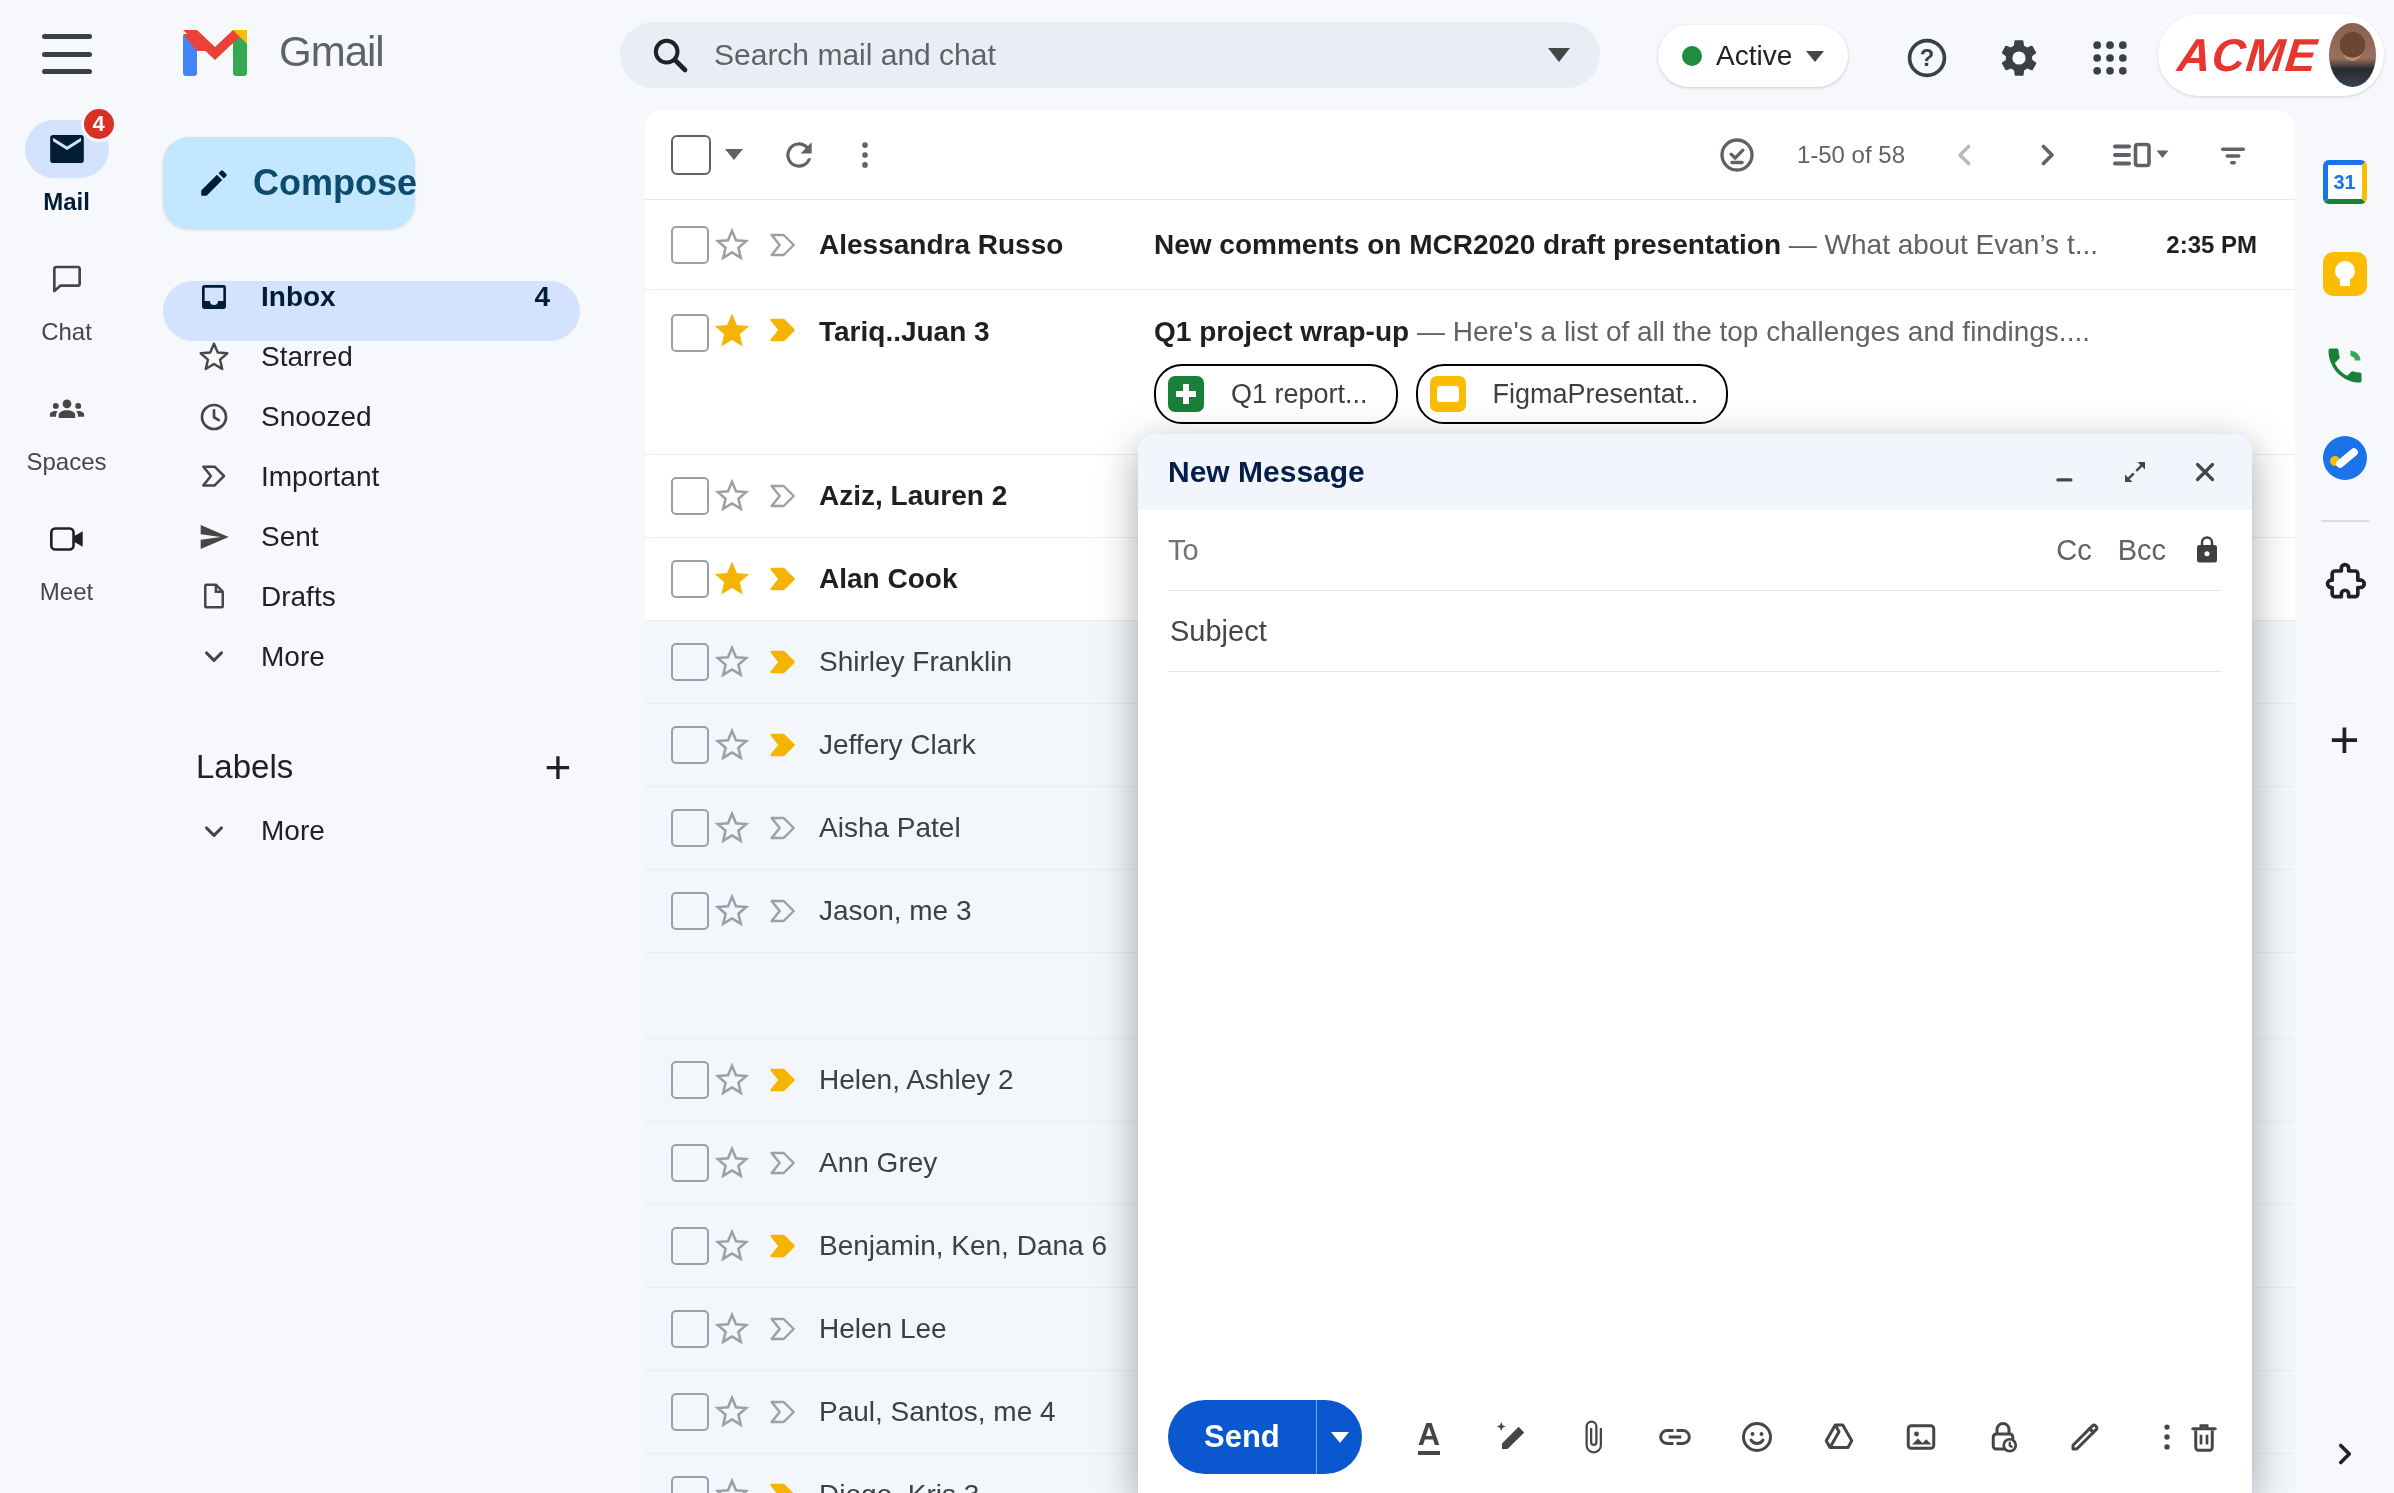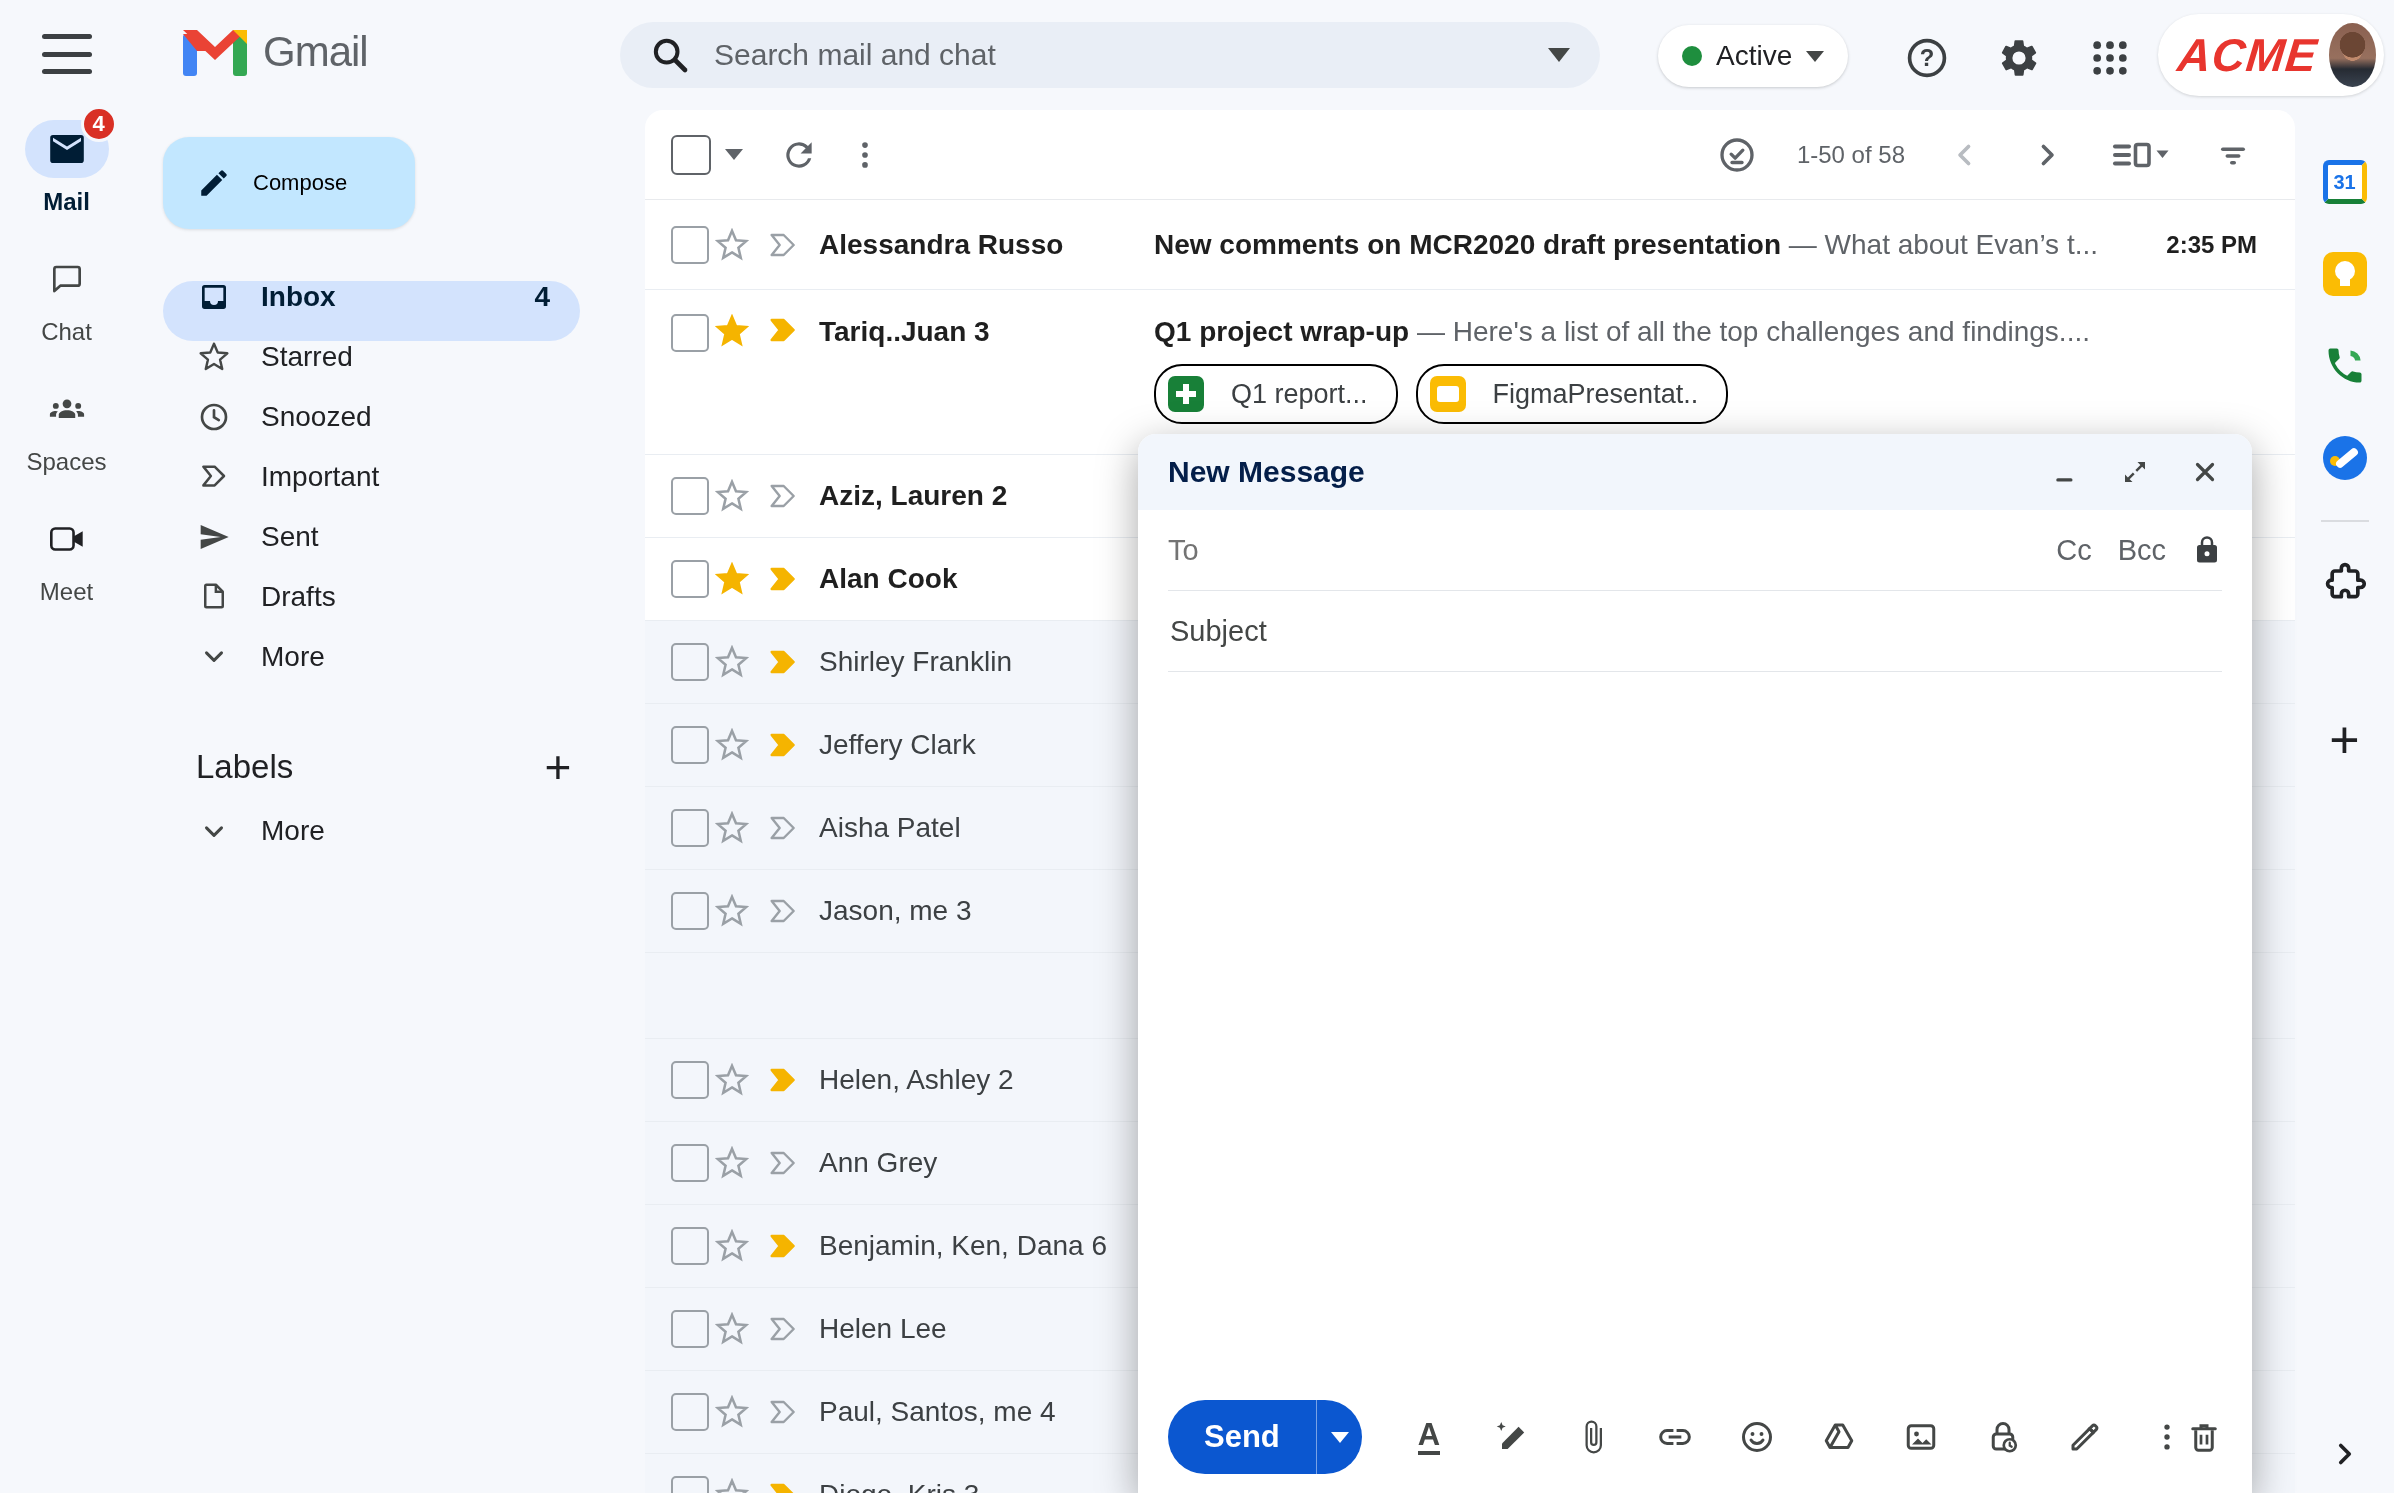--- a/index.html
+++ b/index.html
@@ -4,21 +4,21 @@
 <style>
   html,body{margin:0;padding:0;background:#f6f8fc;}
   .app{position:relative;width:2394px;height:1493px;overflow:hidden;
        font-family:"Liberation Sans",sans-serif;color:#202124;background:#f6f8fc;}
   svg{display:block}
 
   
   .topbar{position:absolute;left:0;top:0;width:2394px;height:110px;display:flex;align-items:center;}
   .hamburger{position:absolute;left:42px;top:34px;width:50px;height:40px;display:flex;flex-direction:column;justify-content:space-between;cursor:pointer}
   .hamburger span{height:5px;background:#3c4043;border-radius:3px}
-  .gmail-logo{position:absolute;left:183px;top:28px;display:flex;align-items:center;gap:16px}
+  .gmail-logo{position:absolute;left:183px;top:28px;display:flex;align-items:center;gap:32px}
   .gmail-text{font-size:42px;color:#5f6368;letter-spacing:-1px}
   .search{position:absolute;left:620px;top:22px;width:980px;height:66px;border-radius:33px;background:#e9eef6;display:flex;align-items:center;padding:0 30px;box-sizing:border-box}
   .search input{flex:1;border:none;outline:none;background:transparent;font-size:30px;color:#0c4a6e;font-family:inherit;margin-left:22px}
   .search input::placeholder{color:#5f6368}
   .caret-down{width:0;height:0;border-left:11px solid transparent;border-right:11px solid transparent;border-top:14px solid #444746}
   .status-pill{position:absolute;left:1658px;top:25px;height:62px;border-radius:31px;background:#fff;box-shadow:0 1px 3px rgba(60,64,67,.25);display:flex;align-items:center;padding:0 24px;gap:14px;cursor:pointer}
   .status-dot{width:20px;height:20px;border-radius:50%;background:#1e8e3e}
   .status-label{font-size:28px;color:#202124}
   .status-pill .caret-down{border-left-width:9px;border-right-width:9px;border-top-width:11px}
   .tb-icon{position:absolute;top:36px;width:44px;height:44px;cursor:pointer}
@@ -35,21 +35,21 @@
   .rail-item{display:flex;flex-direction:column;align-items:center;cursor:pointer;width:100%}
   .rail-pill{width:84px;height:58px;border-radius:29px;display:flex;align-items:center;justify-content:center;position:relative}
   .rail-item.active .rail-pill{background:#d3e3fd}
   .rail-label{font-size:24px;color:#444746;margin-top:10px}
   .rail-item.active .rail-label{color:#001d35;font-weight:bold}
   .rail-badge{position:absolute;top:-14px;right:-8px;min-width:36px;height:36px;border-radius:18px;background:#d93025;color:#fff;font-size:22px;font-weight:bold;display:flex;align-items:center;justify-content:center;border:3px solid #f6f8fc;box-sizing:border-box}
 
   
   .sidebar{position:absolute;left:133px;top:0;width:512px;}
   .compose-btn{position:absolute;left:30px;top:137px;width:252px;height:92px;border-radius:26px;background:#c2e7ff;display:flex;align-items:center;padding:0 0 0 34px;box-sizing:border-box;gap:22px;cursor:pointer;box-shadow:0 1px 3px rgba(60,64,67,.15)}
-  .compose-label{font-size:22px;font-weight:400;color:#000000}
+  .compose-label{font-size:36px;font-weight:700;color:#0c4a6e}
   .nav{position:absolute;left:30px;top:281px;width:417px;display:flex;flex-direction:column}
   .nav-item{height:60px;border-radius:30px;display:flex;padding:0 30px 0 34px;box-sizing:border-box;cursor:pointer}
   .nav-item.active{background:#d3e3fd}
   .nav-icon{width:34px;display:flex;justify-content:center}
   .nav-label{font-size:28px;color:#202124;margin-left:30px}
   .nav-item.active .nav-label{font-weight:bold;color:#001d35}
   .nav-count{margin-left:auto;font-size:28px;font-weight:bold;color:#001d35}
   .labels-row{position:absolute;left:63px;top:745px;width:384px;display:flex;align-items:center}
   .labels-title{font-size:33px;color:#202124}
   .labels-plus{margin-left:auto;width:44px;height:44px;display:flex;align-items:center;justify-content:center;font-size:46px;color:#202124;cursor:pointer;font-weight:300}

